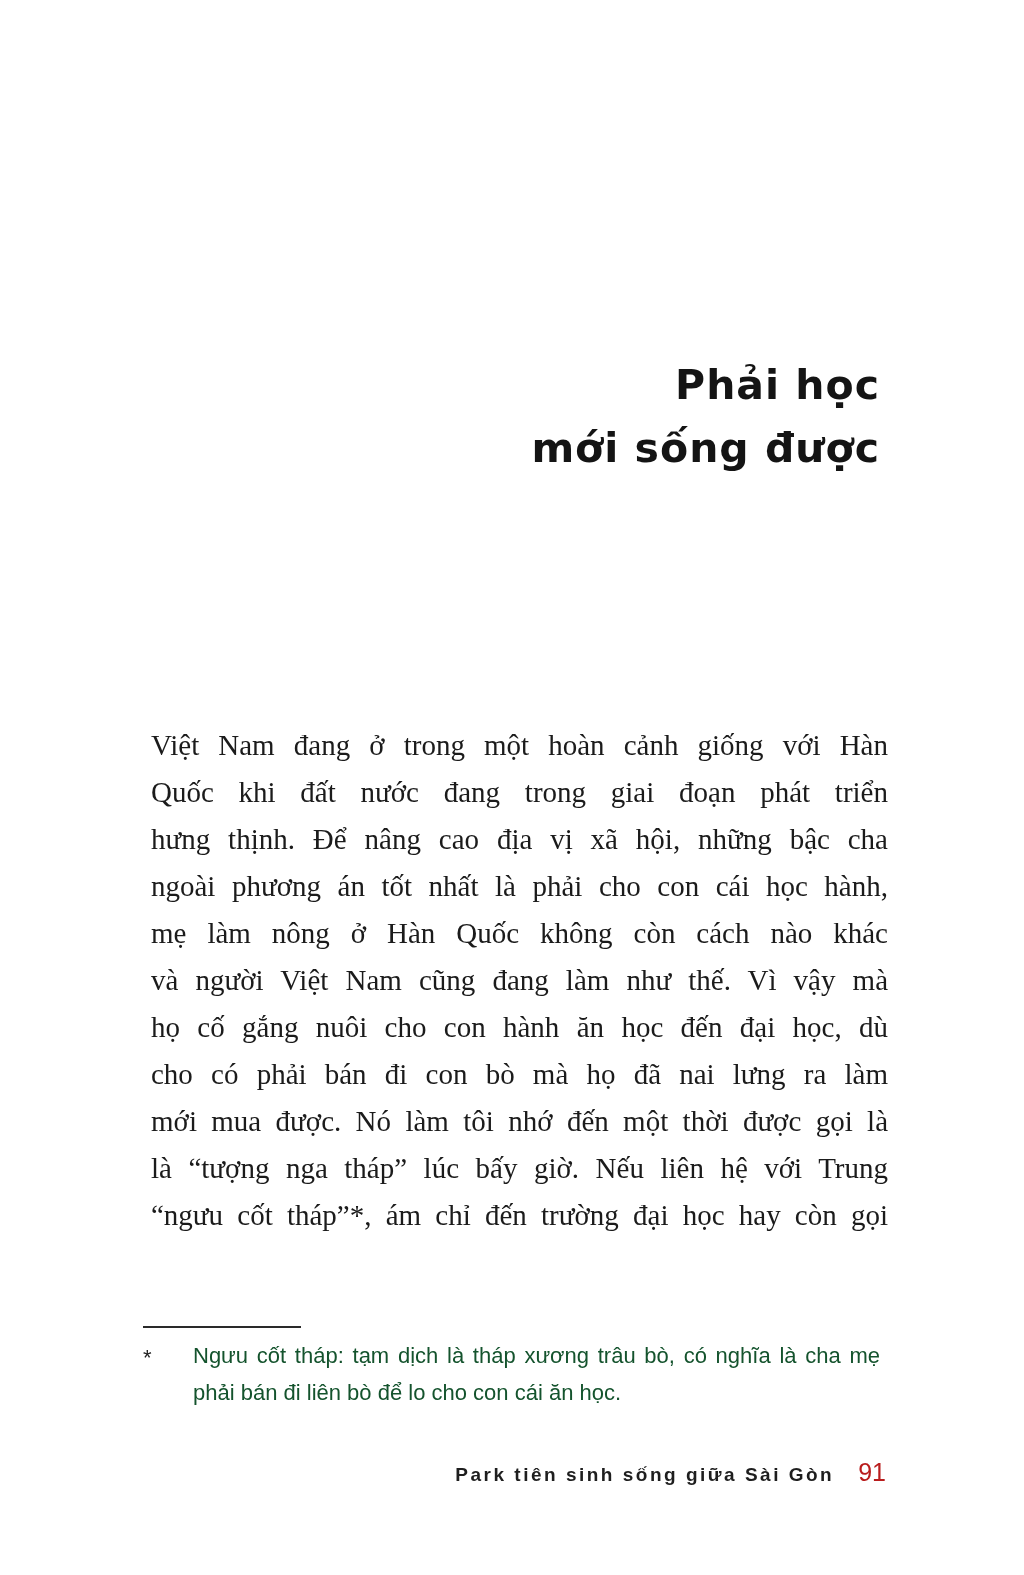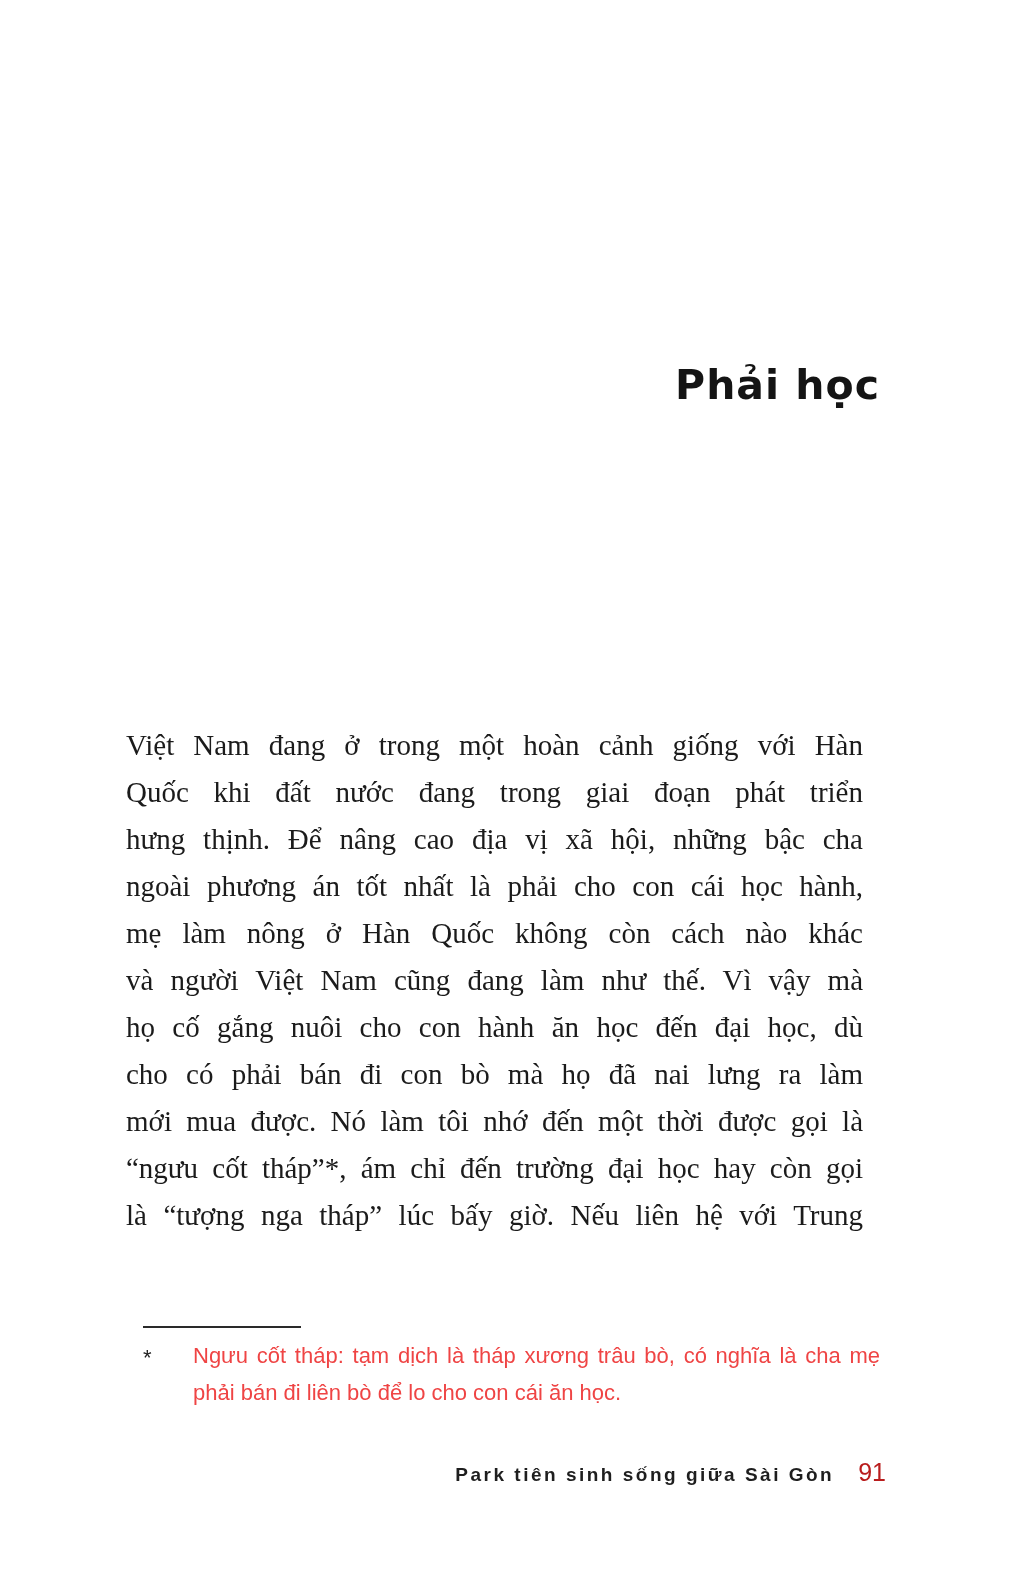--- a/index.html
+++ b/index.html
@@ -29,21 +29,21 @@
     font-size: 41px;
     line-height: 63px;
     letter-spacing: 1px;
     color: #141414;
   }
 
   
   .body-text {
     position: absolute;
     top: 722px;
-    left: 126px;
+    left: 151px;
     width: 737px;
   }
   .body-line {
     font-family: "Liberation Serif", serif;
     font-size: 29px;
     line-height: 47px;
     color: #1b1b1b;
     text-align: justify;
     text-align-last: justify;
     text-justify: inter-word;
@@ -73,21 +73,21 @@
     color: #222222;
   }
   .footnote-lines {
     margin-left: 50px;
     width: 687px;
   }
   .footnote-line {
     font-family: "Liberation Sans", sans-serif;
     font-size: 22px;
     line-height: 37px;
-    color: #ef4444;
+    color: #14532d;
     text-align: justify;
     text-align-last: justify;
     text-justify: inter-word;
   }
   .footnote-line:last-child {
     text-align-last: left;
   }
 
   
   .footer {
@@ -113,34 +113,35 @@
     color: #b91c1c;
   }
 </style>
 </head>
 <body>
 
 <div class="page">
 
   <div class="chapter-title">
     <div>Phải học</div>
+    <div>mới sống được</div>
   </div>
 
   <div class="body-text">
       <div class="body-line">Việt Nam đang ở trong một hoàn cảnh giống với Hàn</div>
       <div class="body-line">Quốc khi đất nước đang trong giai đoạn phát triển</div>
       <div class="body-line">hưng thịnh. Để nâng cao địa vị xã hội, những bậc cha</div>
       <div class="body-line">ngoài phương án tốt nhất là phải cho con cái học hành,</div>
       <div class="body-line">mẹ làm nông ở Hàn Quốc không còn cách nào khác</div>
       <div class="body-line">và người Việt Nam cũng đang làm như thế. Vì vậy mà</div>
       <div class="body-line">họ cố gắng nuôi cho con hành ăn học đến đại học, dù</div>
       <div class="body-line">cho có phải bán đi con bò mà họ đã nai lưng ra làm</div>
       <div class="body-line">mới mua được. Nó làm tôi nhớ đến một thời được gọi là</div>
+      <div class="body-line">là “tượng nga tháp” lúc bấy giờ. Nếu liên hệ với Trung</div>
       <div class="body-line">“ngưu cốt tháp”*, ám chỉ đến trường đại học hay còn gọi</div>
-      <div class="body-line">là “tượng nga tháp” lúc bấy giờ. Nếu liên hệ với Trung</div>
     </div>
 
   <div class="footnote-rule"></div>
 
   <div class="footnote">
     <span class="footnote-marker">*</span>
     <div class="footnote-lines">
         <div class="footnote-line">Ngưu cốt tháp: tạm dịch là tháp xương trâu bò, có nghĩa là cha mẹ</div>
         <div class="footnote-line">phải bán đi liên bò để lo cho con cái ăn học.</div>
       </div>

